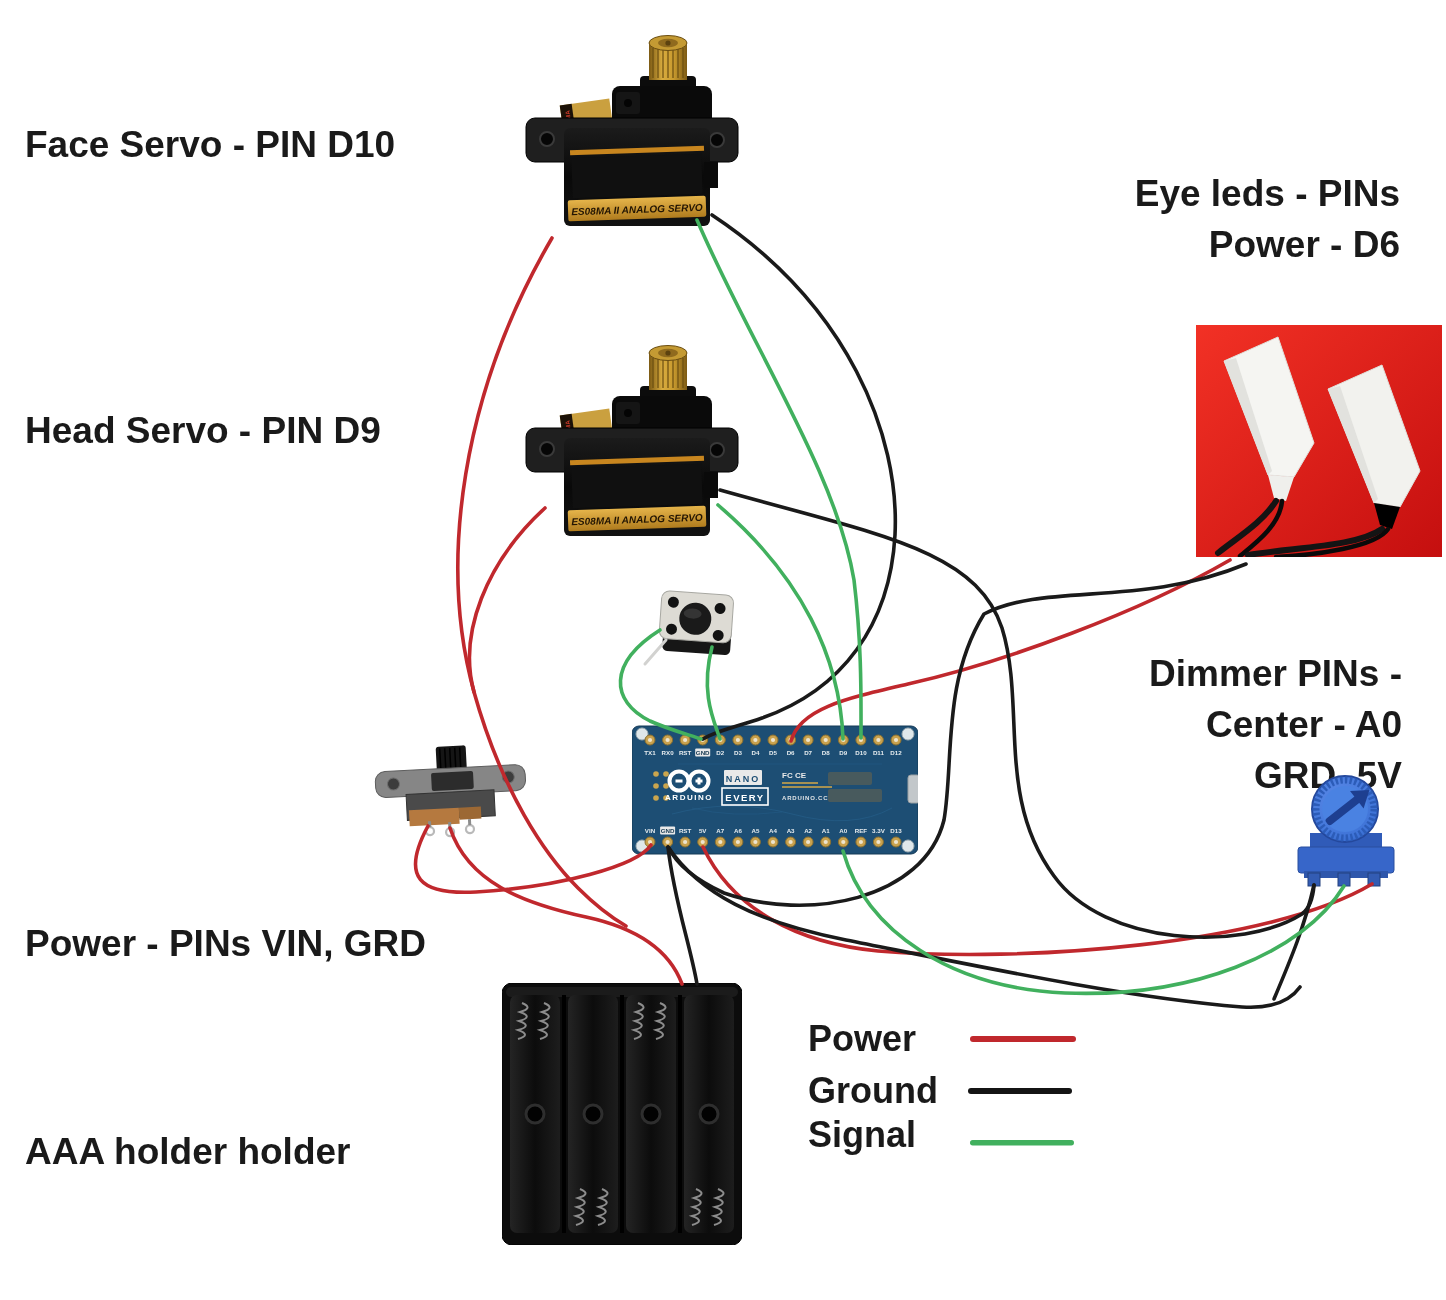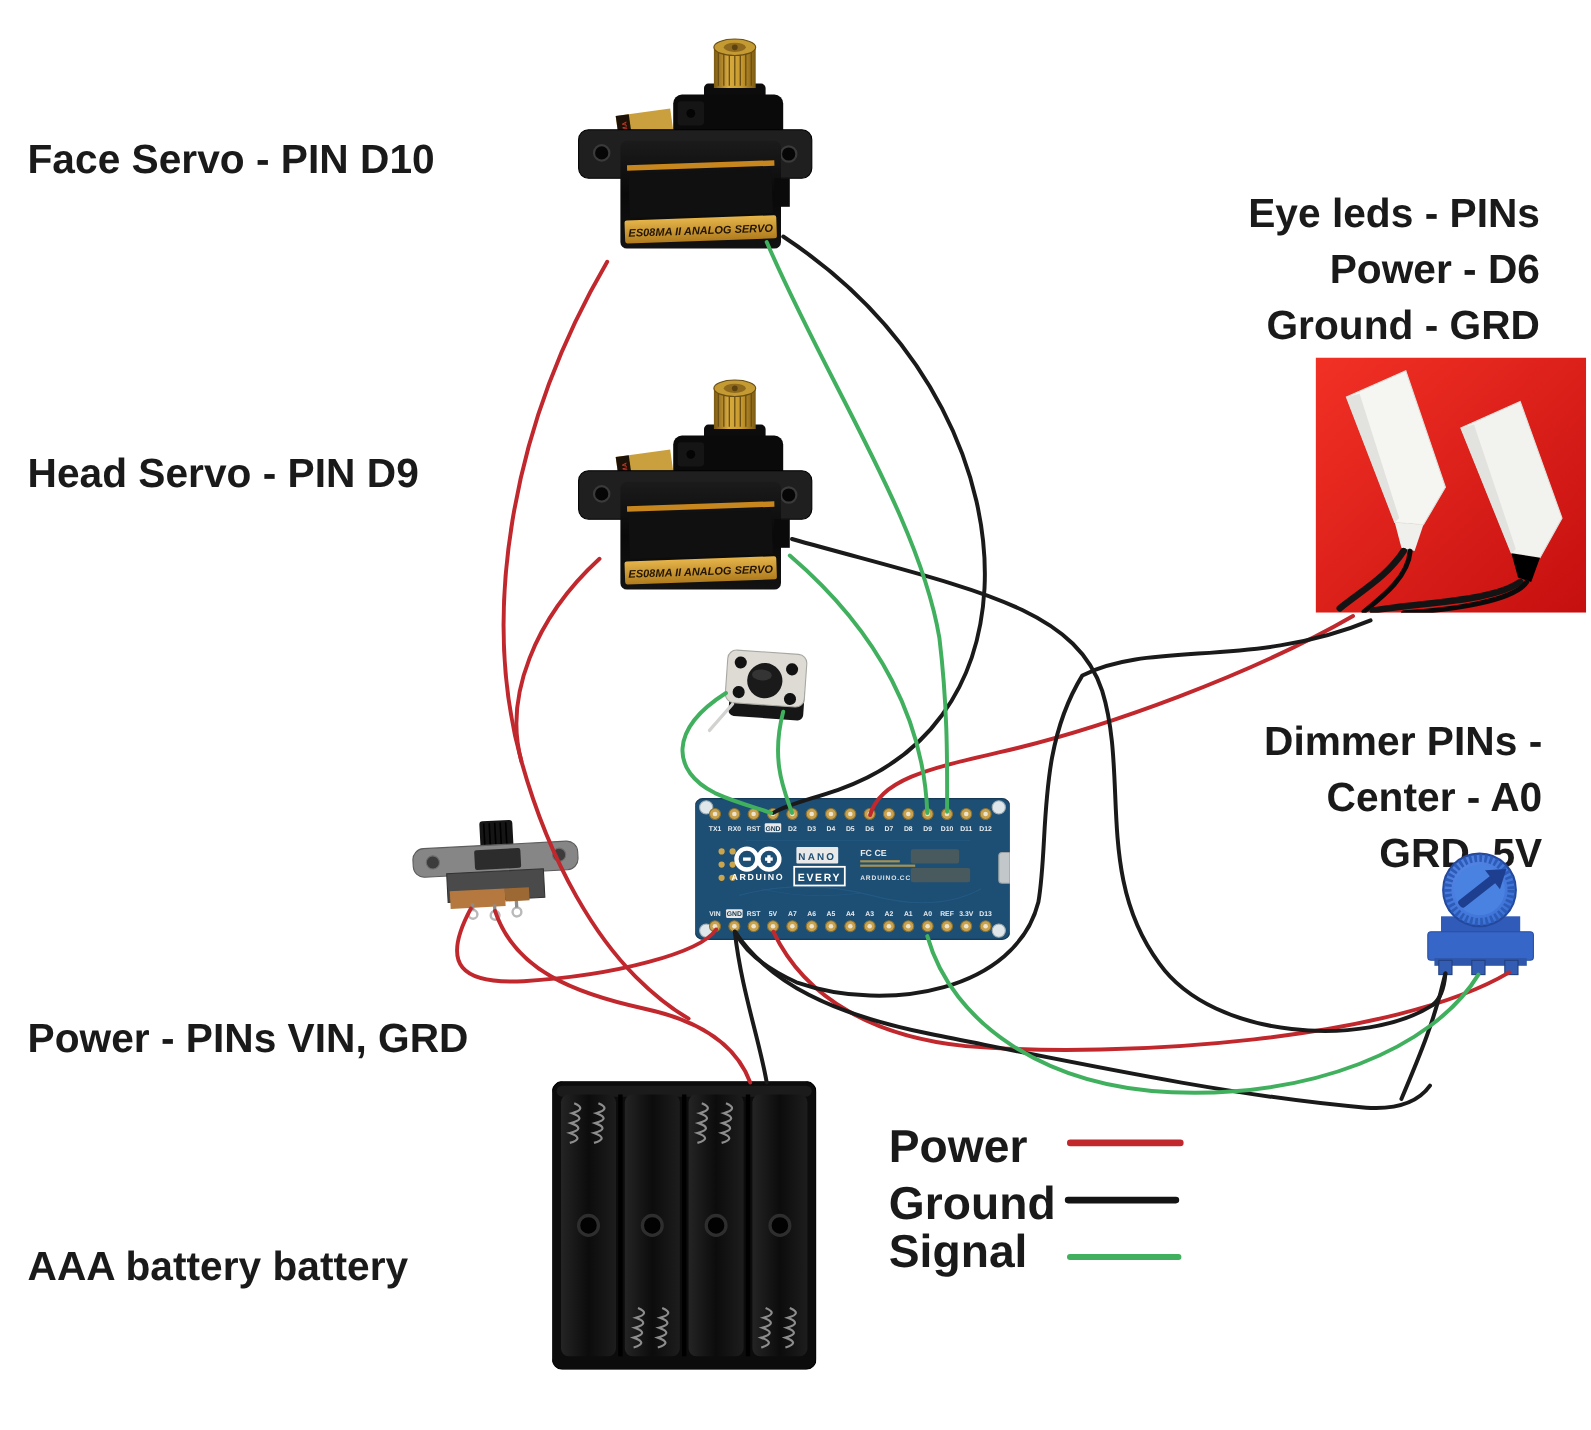--- a/index.html
+++ b/index.html
@@ -3,21 +3,21 @@
 <meta charset="utf-8">
 <style>
   html,body{margin:0;padding:0;background:#ffffff;}
   #canvas{position:relative;width:1446px;height:1300px;background:#ffffff;overflow:hidden;
           font-family:"Liberation Sans", sans-serif;}
   .biglabel{position:absolute;font-weight:700;font-size:37px;color:#1a1a1a;letter-spacing:0;white-space:nowrap;}
   .rblock{position:absolute;text-align:right;font-weight:700;font-size:37px;color:#1a1a1a;line-height:51px;white-space:nowrap;margin-top:40px;}
   .comp{position:absolute;}
   .wire{fill:none;stroke-width:3.6;stroke-linecap:round;}
   #wires{position:absolute;left:0;top:0;z-index:5;pointer-events:none;}
-  .legend-row{position:absolute;font-weight:700;font-size:42px;color:#1a1a1a;}
+  .legend-row{position:absolute;font-weight:700;font-size:36px;color:#1a1a1a;}
   svg text{font-family:"Liberation Sans", sans-serif;}
 </style>
 </head>
 <body>
 
 <div id="canvas">
 
   <svg width="0" height="0" style="position:absolute">
     <defs>
       <linearGradient id="brassGrad" x1="0" y1="0" x2="1" y2="0">
@@ -48,26 +48,25 @@
         <stop offset="0" stop-color="#5b8ae8"></stop>
           <stop offset="0.7" stop-color="#3d72d6"></stop>
           <stop offset="1" stop-color="#2c56ad"></stop>
       </radialGradient>
     </defs>
   </svg>
 
   <div class="biglabel" style="left:25px;top:124px">Face Servo - PIN D10</div>
   <div class="biglabel" style="left:25px;top:410px">Head Servo - PIN D9</div>
   <div class="biglabel" style="left:25px;top:923px">Power - PINs VIN, GRD</div>
-  <div class="biglabel" style="left:25px;top:1131px">AAA battery battery</div>
+  <div class="biglabel" style="left:25px;top:1131px">AAA holder holder</div>
 
   <div class="rblock" style="right:46px;top:128px">
     <div>Eye leds - PINs</div>
     <div>Power - D6</div>
-    <div>Ground - GRD</div>
   </div>
   <div class="rblock" style="right:44px;top:608px">
     <div>Dimmer PINs -</div>
     <div>Center - A0</div>
     <div>GRD, 5V</div>
   </div>
 
   <div class="comp" style="left:522px;top:32px;z-index:2">
     <svg width="220" height="200" viewBox="0 0 220 200">
       <rect x="118" y="44" width="56" height="22" rx="4" fill="#0c0c0c"></rect>

